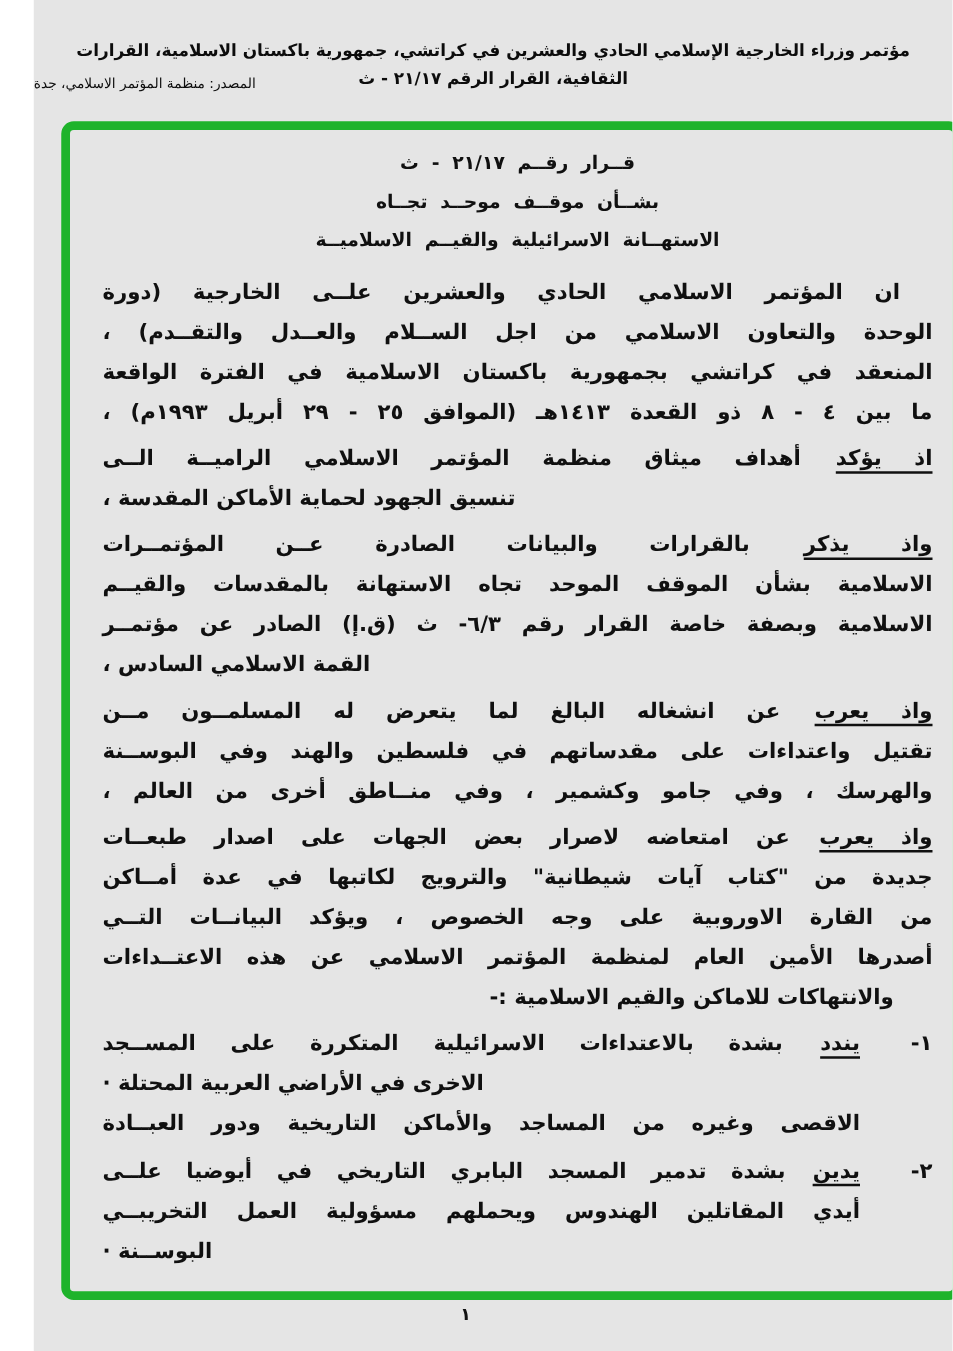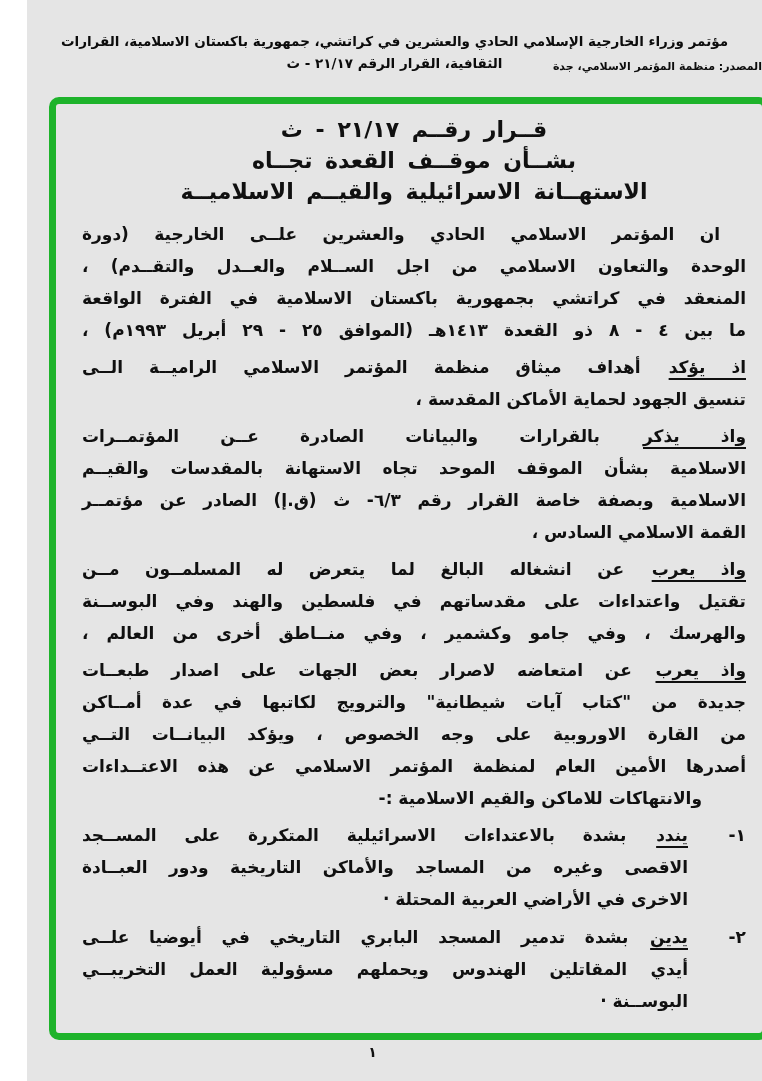--- a/index.html
+++ b/index.html
@@ -5,43 +5,43 @@
   html,body{margin:0;padding:0;background:#ffffff;}
   .page{
     position:relative;width:735px;height:1081px;overflow:hidden;background:#e5e5e5;
     font-family:"DejaVu Sans",sans-serif;color:#141414;direction:rtl;
   }
   .hdr1{
     position:absolute;top:30px;right:30px;left:30px;text-align:center;
     font-size:13.5px;font-weight:700;letter-spacing:0;line-height:22px;color:#0c0c0c;
   }
   .hdr2{
-    position:absolute;top:60px;right:0;left:0;text-align:right;
-    font-size:11px;font-weight:700;color:#0c0c0c;
+    position:absolute;top:60px;right:0;left:0;text-align:left;
+    font-size:11px;font-weight:400;color:#0c0c0c;
   }
   .green-box{
     position:absolute;left:22px;top:97px;width:720px;height:943px;
     box-sizing:border-box;border:7px solid #1eb32b;border-radius:10px;
     padding:14px 16px 0 26px;
   }
   .title-block{text-align:center;margin:2px 0 16px 0;}
   .title-line{
-    display:inline-block;font-size:22px;font-weight:700;line-height:20px;
+    display:inline-block;font-size:15px;font-weight:700;line-height:20px;
     margin-bottom:11px;word-spacing:5px;
     text-underline-offset:6px;text-decoration-thickness:1.5px;
   }
   .title-line{display:block;}
   .title-line span{display:inline-block;text-decoration:inherit;}
   .body-text{font-size:17px;font-weight:700;color:#101010;}
   .para{margin-bottom:5px;}
   .line{line-height:32px;min-height:32px;}
   .k-full{text-align:justify;text-align-last:justify;}
   .k-fulli{text-align:justify;text-align-last:justify;margin-right:26px;}
-  .k-center{text-align:right;}
-  .k-right{text-align:right;margin-right:44px;}
+  .k-center{text-align:left;}
+  .k-right{text-align:right;margin-right:31px;}
   .lead{
     text-decoration:underline;text-underline-offset:5px;text-decoration-thickness:1.5px;
     padding-left:2px;
   }
   .items{margin-top:2px;}
   .item{display:flex;margin-bottom:6px;}
   .item-num{
     flex:0 0 58px;text-align:right;line-height:32px;font-weight:700;
   }
   .item-body{flex:1 1 auto;}
@@ -55,21 +55,21 @@
 
 <div class="page">
 
   <div class="hdr1">مؤتمر وزراء الخارجية الإسلامي الحادي والعشرين في كراتشي، جمهورية باكستان الاسلامية، القرارات الثقافية، القرار الرقم ٢١/١٧ - ث</div>
   <div class="hdr2">المصدر: منظمة المؤتمر الاسلامي، جدة</div>
 
   <div class="green-box" style="border-color: rgb(30, 179, 43);">
 
     <div class="title-block body-text">
       <div class="title-line"><span>قــرار رقــم ٢١/١٧ - ث</span></div>
-      <div class="title-line"><span>بشــأن موقــف القعدة تجــاه</span></div>
+      <div class="title-line"><span>بشــأن موقــف موحــد تجــاه</span></div>
       <div class="title-line"><span>الاستهــانة الاسرائيلية والقيــم الاسلاميــة</span></div>
     </div>
 
     <div class="body-text" id="paragraphs">
         <div class="para">
           <div class="line k-fulli">ان المؤتمر الاسلامي الحادي والعشرين علــى الخارجية (دورة</div>
           <div class="line k-full">الوحدة والتعاون الاسلامي من اجل الســلام والعــدل والتقــدم) ،</div>
           <div class="line k-full">المنعقد في كراتشي بجمهورية باكستان الاسلامية في الفترة الواقعة</div>
           <div class="line k-full">ما بين ٤ - ٨ ذو القعدة ١٤١٣هـ (الموافق ٢٥ - ٢٩ أبريل ١٩٩٣م) ،</div>
         </div>
@@ -95,22 +95,22 @@
           <div class="line k-full">أصدرها الأمين العام لمنظمة المؤتمر الاسلامي عن هذه الاعتــداءات</div>
           <div class="line k-right">والانتهاكات للاماكن والقيم الاسلامية :-</div>
         </div>
       </div>
 
     <div class="items body-text" id="items">
         <div class="item">
           <div class="item-num">١-</div>
           <div class="item-body">
             <div class="line k-full"><span class="lead">يندد</span> بشدة بالاعتداءات الاسرائيلية المتكررة على المســجد</div>
+            <div class="line k-center">الاخرى في الأراضي العربية المحتلة ·</div>
             <div class="line k-full">الاقصى وغيره من المساجد والأماكن التاريخية ودور العبــادة</div>
-            <div class="line k-center">الاخرى في الأراضي العربية المحتلة ·</div>
           </div>
         </div>
         <div class="item">
           <div class="item-num">٢-</div>
           <div class="item-body">
             <div class="line k-full"><span class="lead">يدين</span> بشدة تدمير المسجد البابري التاريخي في أيوضيا علــى</div>
             <div class="line k-full">أيدي المقاتلين الهندوس ويحملهم مسؤولية العمل التخريبــي</div>
             <div class="line k-center">البوســنة ·</div>
           </div>
         </div>

